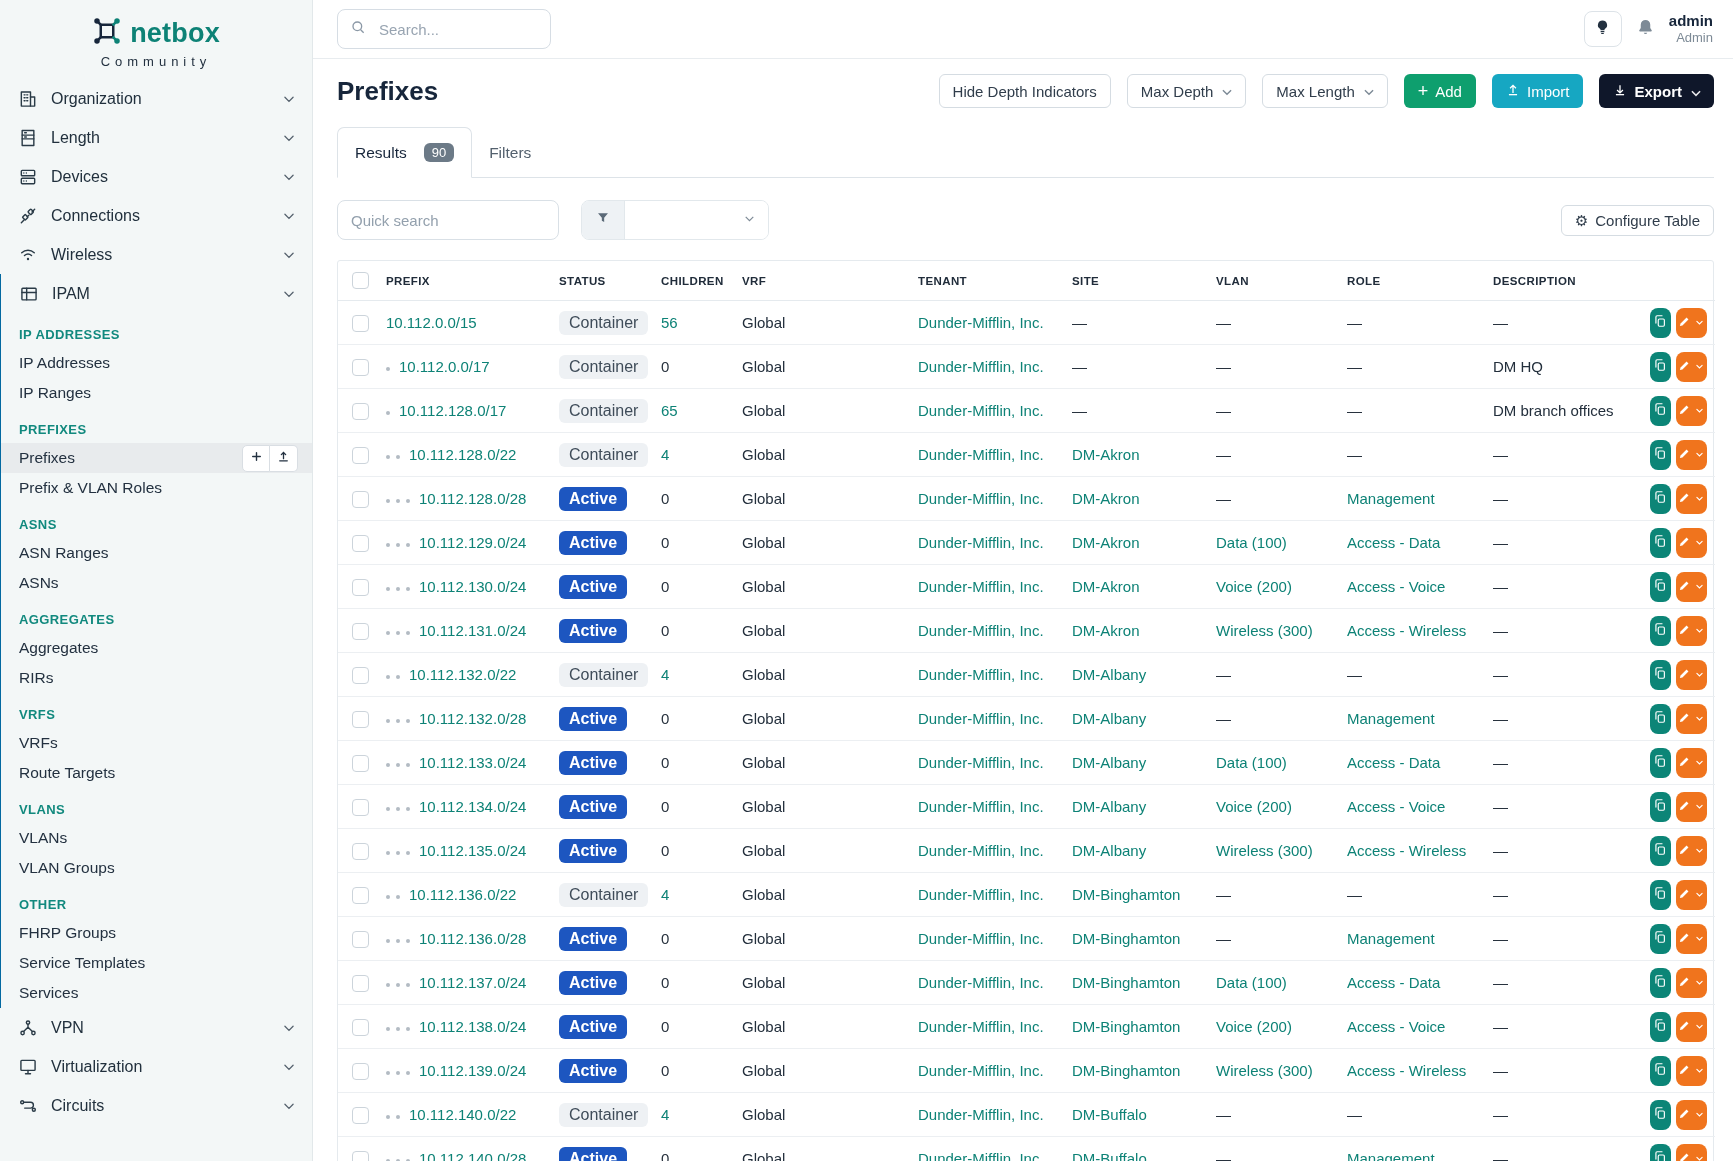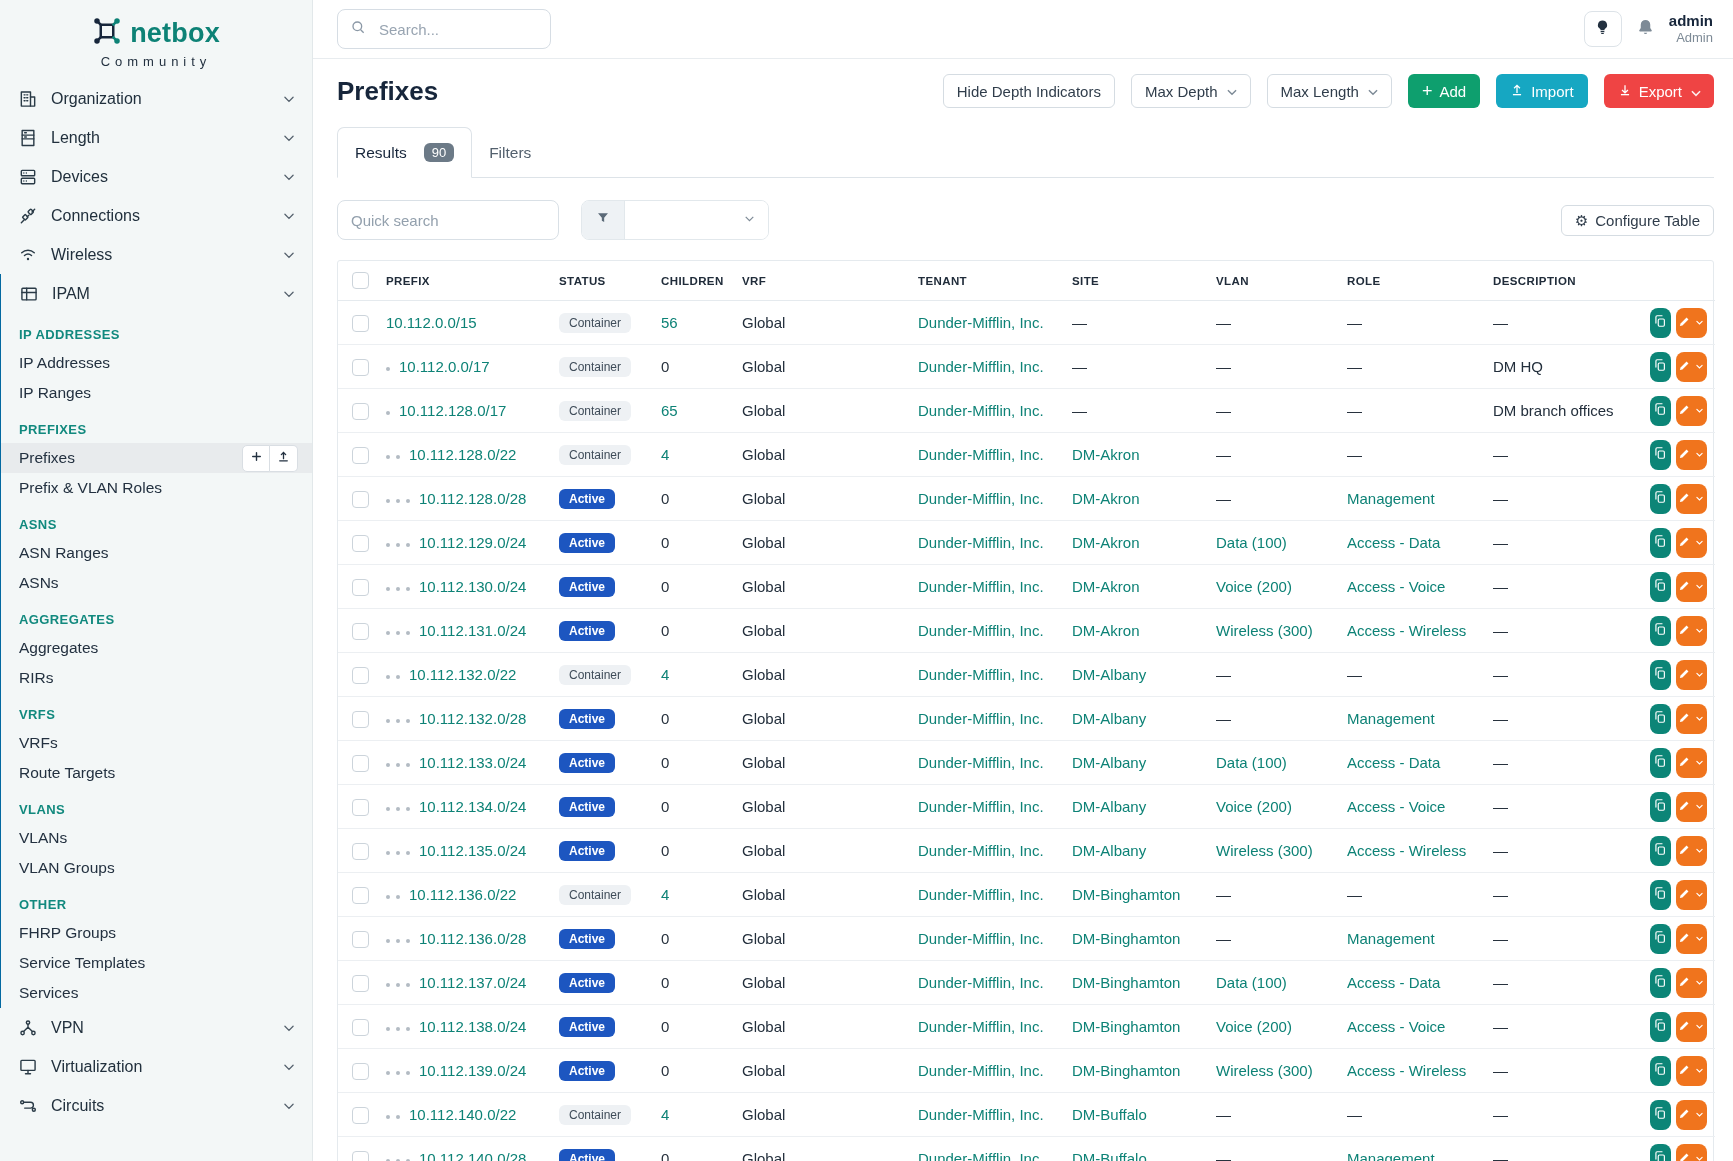--- a/index.html
+++ b/index.html
@@ -43,21 +43,21 @@
 
   .content { padding:15px 19px 0 24px; flex:1; display:flex; flex-direction:column; min-height:0; }
   .page-head { display:flex; align-items:center; }
   .page-title { font-size:26px; font-weight:700; color:#17263b; }
   .head-actions { margin-left:auto; display:flex; align-items:center; gap:16px; }
   .btn { height:34px; border-radius:6px; font-size:15px; font-family:inherit; display:inline-flex; align-items:center; gap:7px; padding:0 13px; cursor:pointer; border:1px solid transparent; }
   .btn-outline { background:#fff; border-color:#d5dce2; color:#303d4b; }
   .btn-outline .chev { width:12px; height:12px; color:#7d8a96; }
   .btn-green { background:#0e9f6e; color:#fff; font-weight:500; }
   .btn-cyan { background:#16a7c2; color:#fff; font-weight:500; }
-  .btn-purple { background:#ef4444; color:#fff; font-weight:400;border-radius:6px; }
+  .btn-purple { background:#0f172a; color:#fff; font-weight:700;border-radius:6px; }
   .btn svg { width:14px; height:14px; }
   .btn .chev-sm { width:11px; height:11px; opacity:.9; }
   .plus-glyph { font-size:18px; font-weight:500; line-height:1; }
 
   .tab-row { margin-top:19px; display:flex; align-items:flex-end; border-bottom:1px solid #dde3e8; }
   .tab { display:flex; align-items:center; gap:17px; padding:15px 17px; font-size:15.5px; color:#54616e; cursor:pointer; }
   .tab.active { background:#fff; border:1px solid #dde3e8; border-bottom:1px solid #fff; margin-bottom:-1px; border-radius:7px 7px 0 0; color:#17263b; }
   .tab-badge { background:#6c7a87; color:#fff; font-size:13px; padding:2px 8px; border-radius:6px; font-weight:500; }
 
   .controls { margin-top:22px; display:flex; align-items:center; }
@@ -75,21 +75,21 @@
   .table-wrap { margin-top:20px; border:1px solid #e5eaee; border-radius:3px; background:#fff; }
   table { border-collapse:collapse; table-layout:fixed; width:1377px; }
   th { font-size:11.5px; font-weight:700; color:#202c3a; letter-spacing:.4px; text-align:left; padding:11px 8px; border-bottom:1px solid #e5eaee; white-space:nowrap; }
   td { font-size:15px; padding:0 8px; height:44px; border-bottom:1px solid #eceff2; color:#232f3c; white-space:nowrap; overflow:hidden; }
   tr:last-child td { border-bottom:none; }
   .cb { width:17px; height:17px; border:1.5px solid #ccd4db; border-radius:4px; background:#fff; display:inline-block; vertical-align:middle; cursor:pointer; }
   .col-check { padding-left:14px; }
   a.tlink { color:#0d8276; text-decoration:none; cursor:pointer; }
   .dots { display:inline-flex; gap:6px; margin-right:9px; vertical-align:1px; }
   .dot { width:4px; height:4px; border-radius:50%; background:#b3bbc3; display:inline-block; }
-  .badge { display:inline-block; font-size:12px; border-radius:6px; padding:4px 10px; line-height:1; }
+  .badge { display:inline-block; font-size:16px; border-radius:6px; padding:4px 10px; line-height:1; }
   .badge-container { background:#eef1f4; color:#3f4c59; }
   .badge-active { background:#1d56c0; color:#fff; font-weight:600; }
   .dash { color:#28323e; }
   .row-actions { display:flex; gap:5px; justify-content:flex-end; align-items:center; }
   .act-copy { width:30px; height:30px; border-radius:8px; background:#0c8577; border:none; color:#fff; display:flex; align-items:center; justify-content:center; cursor:pointer; }
   .act-copy svg { width:14px; height:14px; }
   .act-edit { width:46px; height:30px; border-radius:8px; background:#f0741d; border:none; color:#fff; display:flex; align-items:center; justify-content:center; gap:4px; cursor:pointer; }
   .act-edit svg.pencil { width:13px; height:13px; }
   .act-edit svg.chev { width:9px; height:9px; }
 </style>

